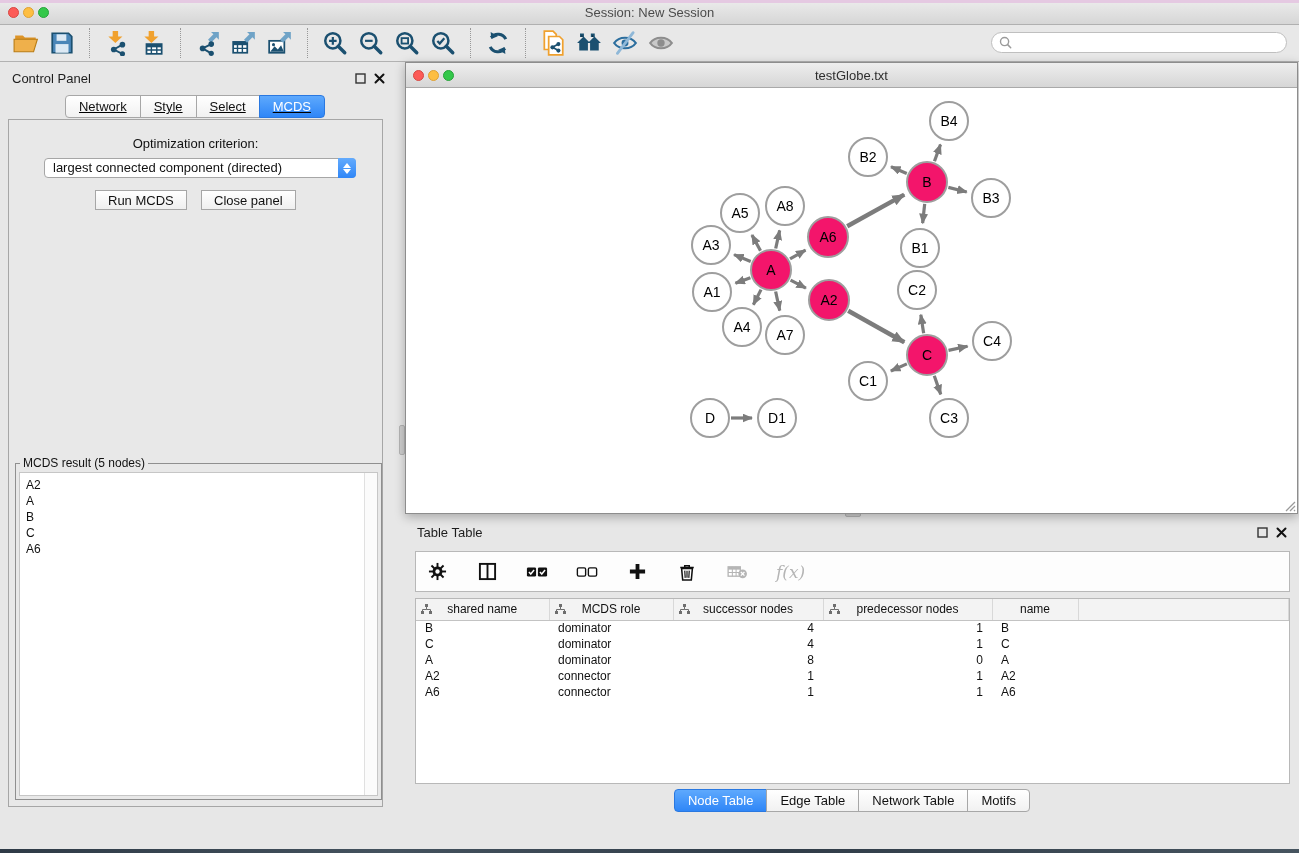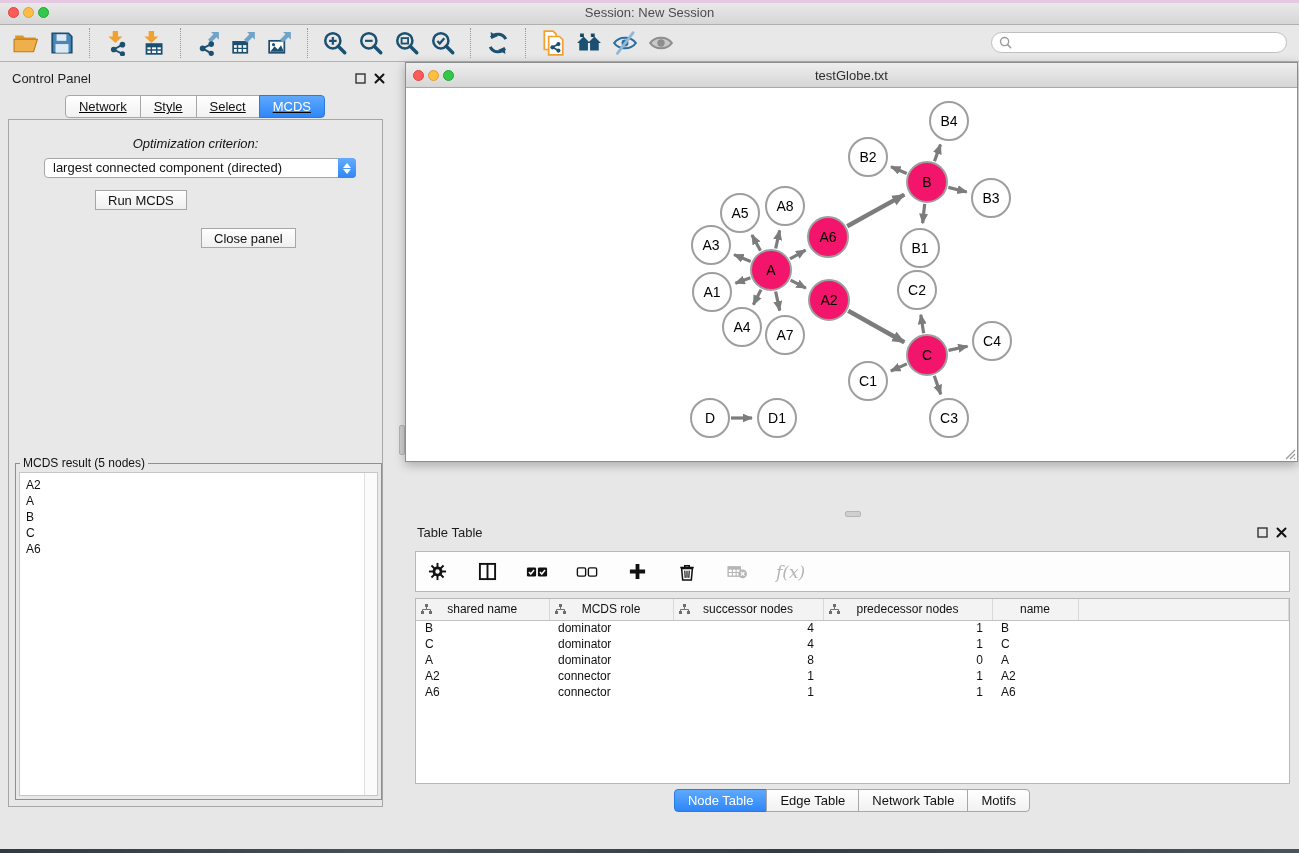--- a/index.html
+++ b/index.html
@@ -32,37 +32,37 @@
   .panel-icons { position:absolute; display:flex; gap:8px; align-items:center; }
   .panel-icons svg { width:11px; height:11px; }
   .cp-tabs { position:absolute; left:0; top:95px; width:390px; display:flex; justify-content:center;text-decoration:underline; }
   .seg button { font-family:"Liberation Sans",sans-serif; font-size:13px; color:#111; padding:3px 13px;
     background:linear-gradient(#ffffff,#f1f1f1); border:1px solid #a7a7a7; margin-left:-1px; cursor:default; }
   .seg button:first-child { border-radius:4px 0 0 4px; margin-left:0; }
   .seg button:last-child { border-radius:0 4px 4px 0; }
   .seg button.sel { background:linear-gradient(#5ea9fd,#2f86f7); border-color:#2a78e0; color:#fff; }
   .cp-box { position:absolute; left:8px; top:119px; width:375px; height:688px;
     background:#e8e8e8; border:1px solid #a6a6a6; }
-  .opt-label { position:absolute; left:0; right:0; top:16px; text-align:center; font-size:13px; color:#111;font-style:italic; }
+  .opt-label { position:absolute; left:0; right:0; top:16px; text-align:center; font-size:13px; color:#111; }
   .dropdown { position:absolute; left:35px; top:38px; width:312px; height:20px; background:#fff;
     border:1px solid #a6a6a6; border-radius:4px; font-size:13px; line-height:18px; padding-left:8px; color:#111; cursor:default; }
   .dd-stepper { position:absolute; right:-1px; top:-1px; width:18px; height:20px; border-radius:0 4px 4px 0;
     background:linear-gradient(#63abfd,#2f86f7); display:flex; flex-direction:column; align-items:center; justify-content:center; gap:1px; }
   .btn { position:absolute; height:20px; background:linear-gradient(#ffffff,#efefef); border:1px solid #a6a6a6;
     border-radius:0; font-family:"Liberation Sans",sans-serif; font-size:13px; color:#111; padding:0 12px; cursor:default; }
   .mcds-fieldset { position:absolute; left:6px; top:336px; width:367px; height:344px;
     border:1px solid #8f8f8f; background:#e8e8e8; }
   .mcds-fieldset legend { font-size:12px; color:#111; margin-left:4px; padding:0 3px; }
   .mcds-list { position:absolute; left:3px; right:3px; top:2px; bottom:3px; background:#fff; border:1px solid #c6c6c6; }
   .mcds-scroll { position:absolute; right:0; top:0; bottom:0; width:13px; background:#fbfbfb; border-left:1px solid #e0e0e0; }
   .mcds-item { font-size:12px; color:#111; line-height:16px; padding-left:6px; }
   .mcds-list .items { padding-top:4px; }
 
   
-  .net-window { position:absolute; left:405px; top:62px; width:893px; height:400px; background:#c2410c;
+  .net-window { position:absolute; left:405px; top:62px; width:893px; height:452px; background:#c2410c;
     border:1px solid #8d8d8d; box-shadow:0 3px 10px rgba(0,0,0,.28); }
   .net-titlebar { position:absolute; left:0; top:0; right:0; height:25px;
     background:linear-gradient(#eeeeee,#d6d6d6); border-bottom:1px solid #a9a9a9; }
   .net-titlebar .title { position:absolute; left:0; right:0; top:5px; text-align:center; font-size:13px; color:#2e2e2e; }
   .net-canvas { position:absolute; left:0; top:25px; right:0; bottom:0; background:#fff; overflow:hidden; }
   .grip { position:absolute; right:1px; bottom:1px; width:14px; height:14px; }
 
   
   .split-v { position:absolute; left:399px; top:425px; width:6px; height:30px; background:#cfcfcf; border:1px solid #b5b5b5; border-radius:2px; }
   .split-h { position:absolute; left:845px; top:511px; width:16px; height:6px; background:#cfcfcf; border:1px solid #b5b5b5; border-radius:2px; }
@@ -275,21 +275,21 @@
       <span class="dd-stepper">
         <svg width="8" height="5" viewBox="0 0 8 5">
             <path d="M4 0l4 5H0z" fill="#fff"></path>
           </svg>
         <svg width="8" height="5" viewBox="0 0 8 5">
             <path d="M4 5L0 0h8z" fill="#fff"></path>
           </svg>
       </span>
     </div>
     <button class="btn" style="left:86px; top:70px;">Run MCDS</button>
-    <button class="btn" style="left:192px; top:70px;margin-top:38px;">Close panel</button>
+    <button class="btn" style="left:192px; top:70px;">Close panel</button>
 
     <fieldset class="mcds-fieldset">
       <legend>MCDS result (5 nodes)</legend>
       <div class="mcds-list">
         <div class="items" id="result-list">
             <div class="mcds-item">A2</div>
             <div class="mcds-item">A</div>
             <div class="mcds-item">B</div>
             <div class="mcds-item">C</div>
             <div class="mcds-item">A6</div>

